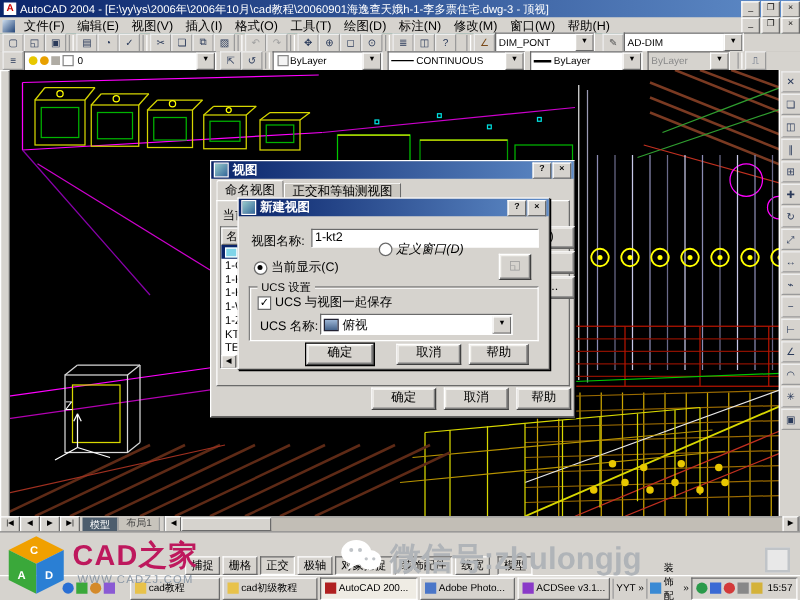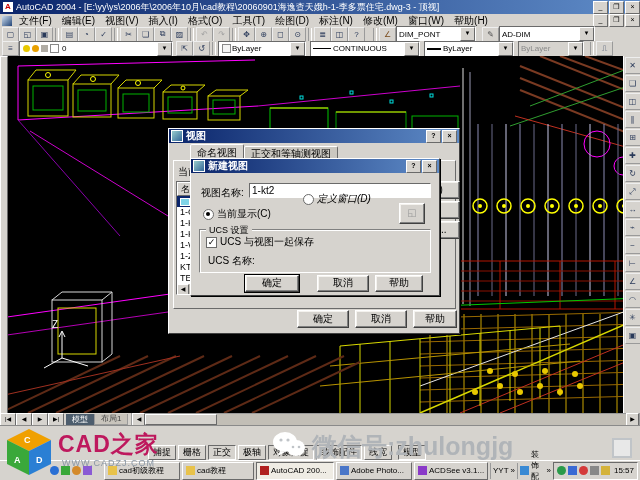--- a/index.html
+++ b/index.html
@@ -418,27 +418,27 @@
   </div>
 
   <div class="abs flex" style="left:0;top:460px;width:640px;height:20px;background:#d6d3ce;border-top:1px solid #fff;padding:0 2px;box-sizing:border-box;">
     <div style="width:48px;flex:0 0 48px;"></div>
     <div class="flex" style="flex:0 0 54px;">
       <div class="trayicon" style="background:#2a6fd4;border-radius:50%;"></div>
       <div class="trayicon" style="background:#3aa83a;"></div>
       <div class="trayicon" style="background:#d48a2a;border-radius:50%;"></div>
       <div class="trayicon" style="background:#8a5ad4;"></div>
     </div>
+    <div class="taskbtn bevel-out" style="width:64px;">
+      <span class="ticon" style="background:#e8c24a;"></span>
+      <span>cad教程</span>
+    </div>
     <div class="taskbtn bevel-out" style="width:68px;">
       <span class="ticon" style="background:#e8c24a;"></span>
       <span>cad初级教程</span>
-    </div>
-    <div class="taskbtn bevel-out" style="width:64px;">
-      <span class="ticon" style="background:#e8c24a;"></span>
-      <span>cad教程</span>
     </div>
     <div class="taskbtn bevel-in" style="width:70px;background:#efece4;">
       <span class="ticon" style="background:#b02020;"></span>
       <span>AutoCAD 200...</span>
     </div>
     <div class="taskbtn bevel-out" style="width:68px;">
       <span class="ticon" style="background:#4a76c8;"></span>
       <span>Adobe Photo...</span>
     </div>
     <div class="taskbtn bevel-out" style="width:66px;">
@@ -466,21 +466,21 @@
 
   <div class="dlg" style="left:168px;top:128px;width:290px;height:204px;z-index:5;">
     <div class="dlg-title">
       <span class="ico"></span>
       <span>视图</span>
       <span style="margin-left:auto;display:flex;">
         <span class="winbtn bevel-out">?</span>
         <span class="winbtn bevel-out">×</span>
       </span>
     </div>
-    <div class="abs flex" style="left:4px;top:16px;height:15px;margin-left:17px;">
+    <div class="abs flex" style="left:4px;top:16px;height:15px;">
       <div class="tab">命名视图</div>
       <div class="tab off">正交和等轴测视图</div>
     </div>
     <div class="abs" style="left:4px;top:31px;width:281px;height:147px;border:1px solid;border-color:#fff #6a6a6a #6a6a6a #fff;">
       <div class="abs" style="left:4px;top:4px;font-size:10px;color:#000;">当前视图:</div>
       <div class="abs field" style="left:2px;top:20px;width:82px;height:112px;overflow:hidden;">
         <div class="lrow bevel-out" style="height:12px;">名称</div>
         <div class="lrow sel">
           <span style="display:inline-block;width:8px;height:6px;background:#7fd4e8;border:1px solid #fff;margin-right:2px;"></span>
           <span>当前</span>
@@ -539,20 +539,25 @@
       <span>定义窗口(D)</span>
     </div>
     <div class="abs dlg-btn" style="left:208px;top:44px;width:24px;height:19px;line-height:18px;color:#9a9a9a;">◱</div>
     <div class="grp" style="left:8px;top:70px;width:230px;height:42px;">
       <div class="grp-label">UCS 设置</div>
       <div class="abs flex" style="left:6px;top:5px;font-size:10px;color:#000;">
         <span class="checkbox">✓</span>
         <span>UCS 与视图一起保存</span>
       </div>
       <div class="abs" style="left:8px;top:24px;font-size:10px;color:#000;">UCS 名称:</div>
+      <div class="combo abs" style="left:56px;top:21px;width:150px;height:15px;font-size:10px;">
+        <span style="display:inline-block;width:10px;height:8px;background:linear-gradient(180deg,#9ab4d4,#46648c);border:1px solid #223;margin-right:3px;"></span>
+        <span>俯视</span>
+        <span class="dd">▼</span>
+      </div>
     </div>
     <div class="abs dlg-btn default" style="left:54px;top:116px;width:52px;height:15px;line-height:14px;">确定</div>
     <div class="abs dlg-btn" style="left:126px;top:116px;width:50px;height:15px;line-height:14px;">取消</div>
     <div class="abs dlg-btn" style="left:184px;top:116px;width:46px;height:15px;line-height:14px;">帮助</div>
   </div>
 
   <div class="abs" style="left:4px;top:427px;width:50px;height:50px;z-index:9;">
     <svg width="50" height="50" viewBox="0 0 50 50">
       <polygon points="25,2 47,13 25,24 3,13" fill="#f0a000"></polygon>
       <polygon points="3,13 25,24 25,48 3,37" fill="#3aa83a"></polygon>

